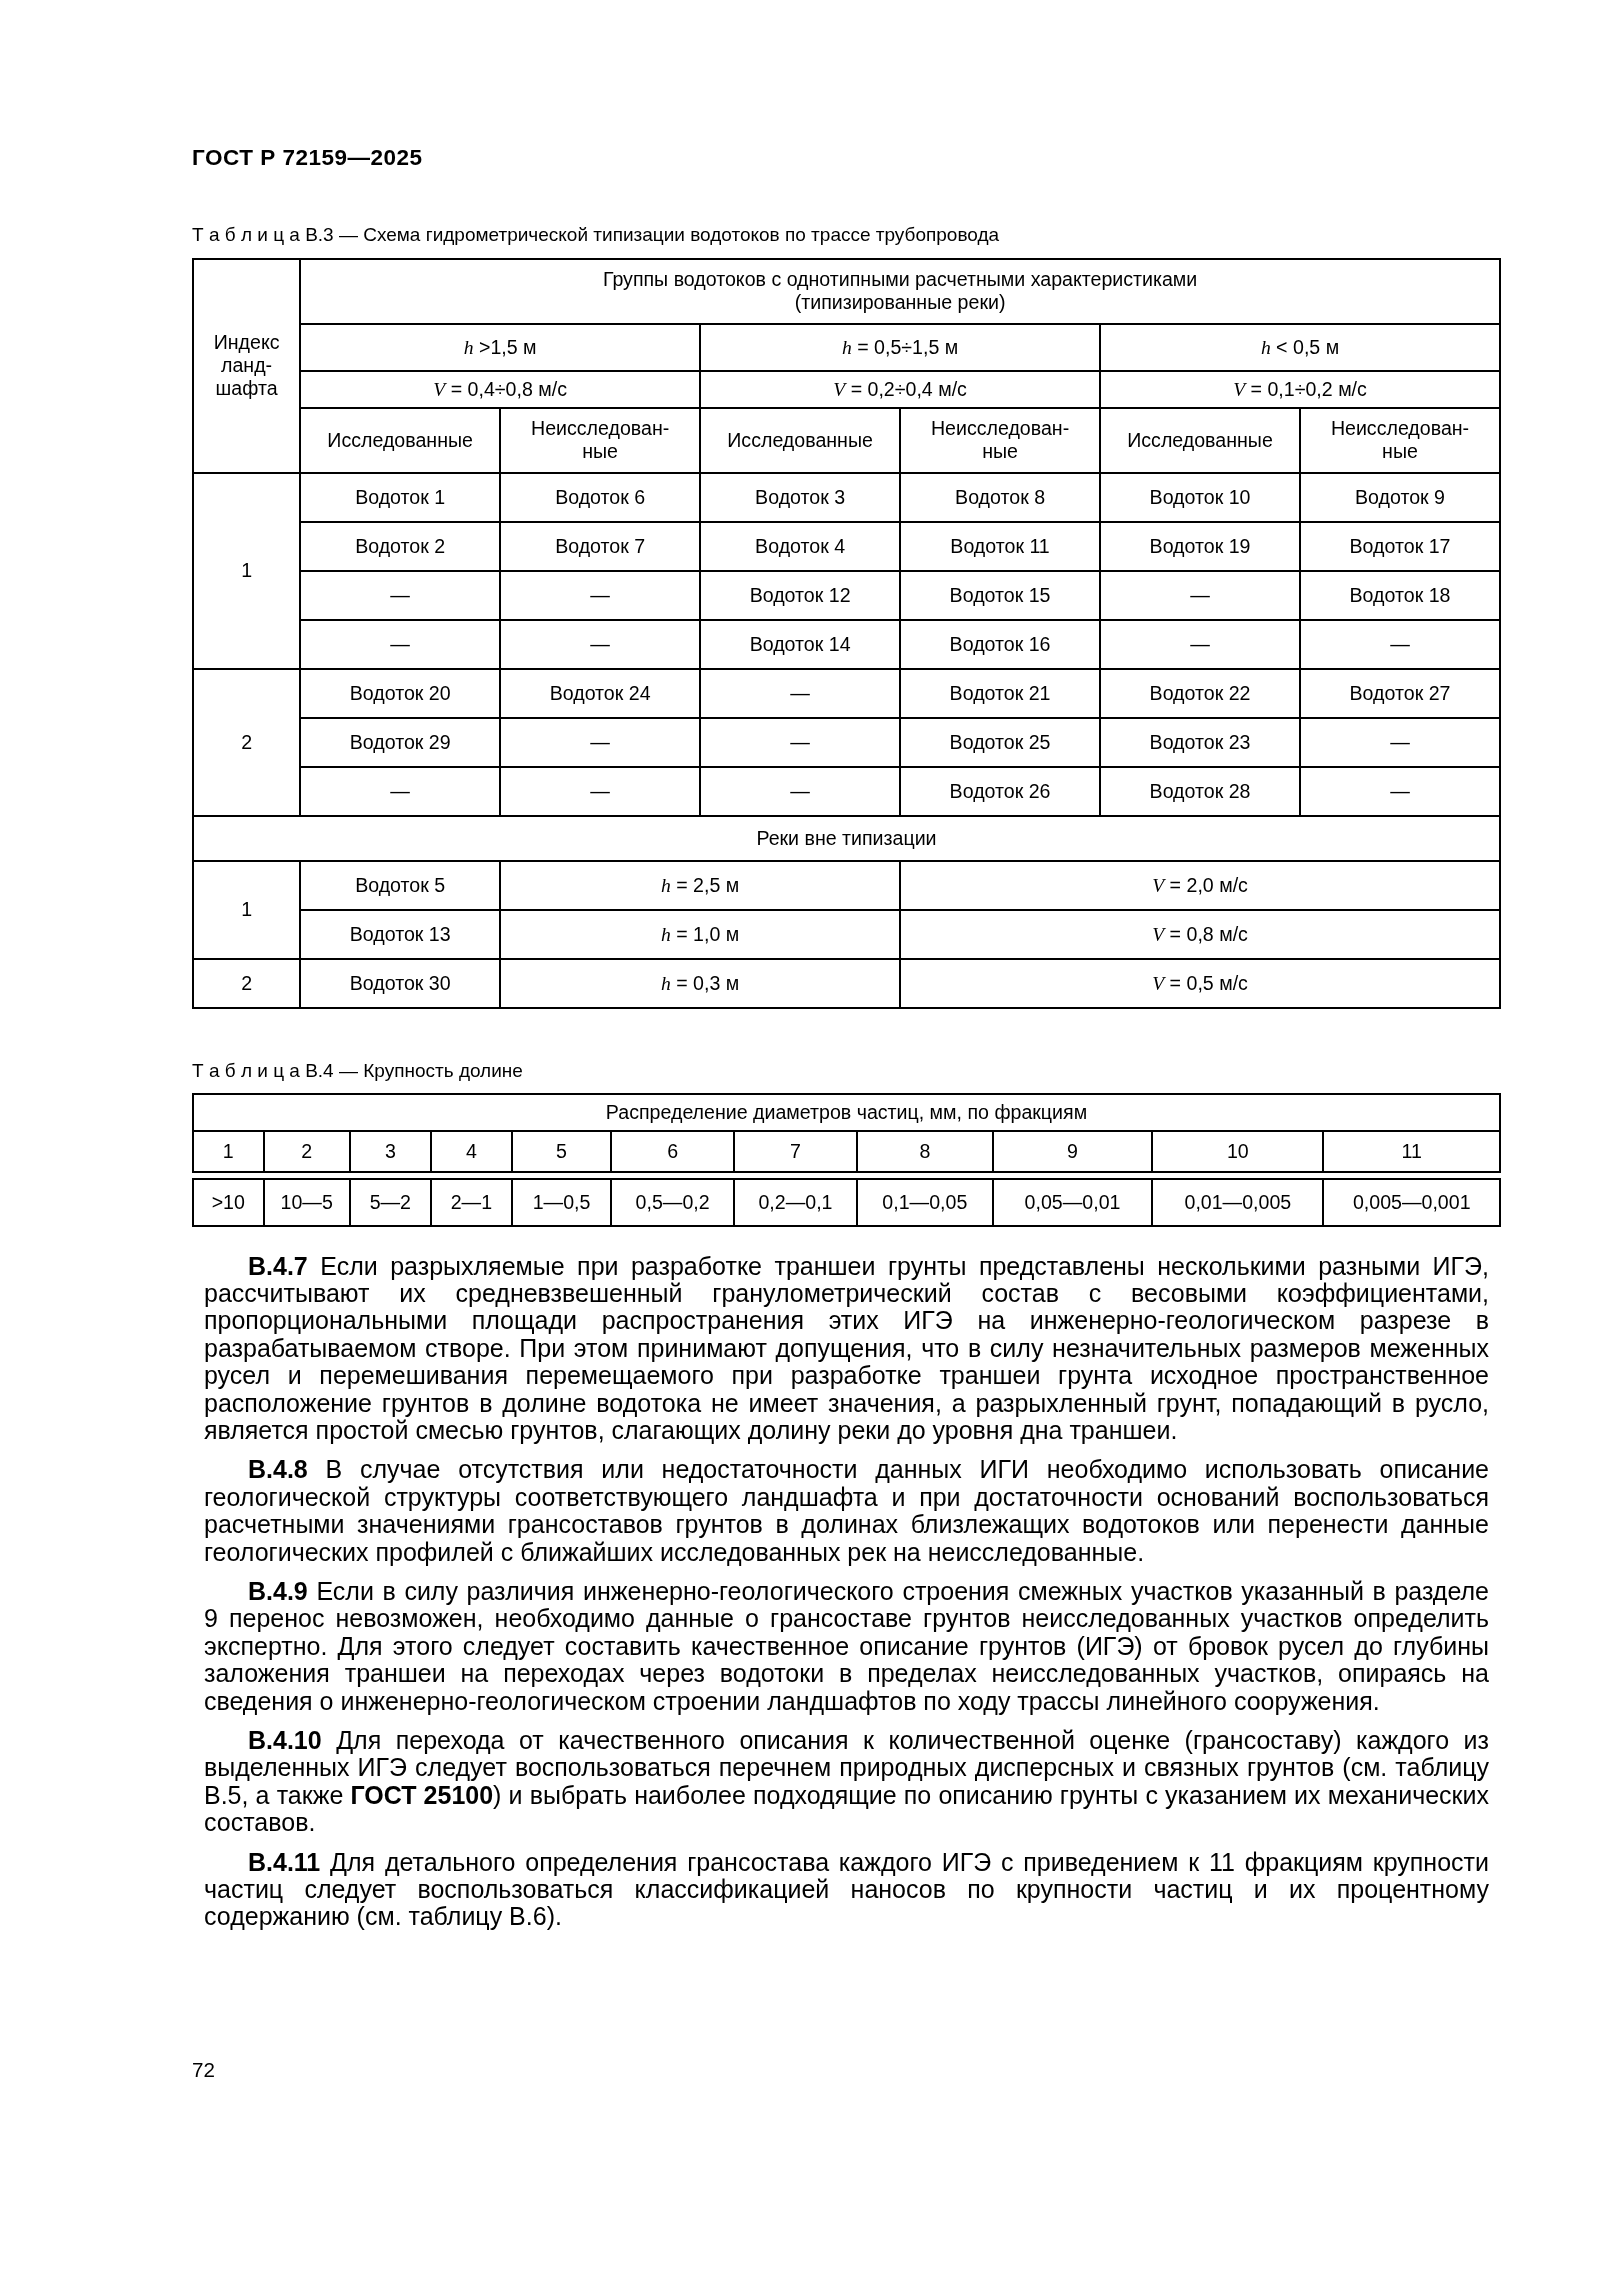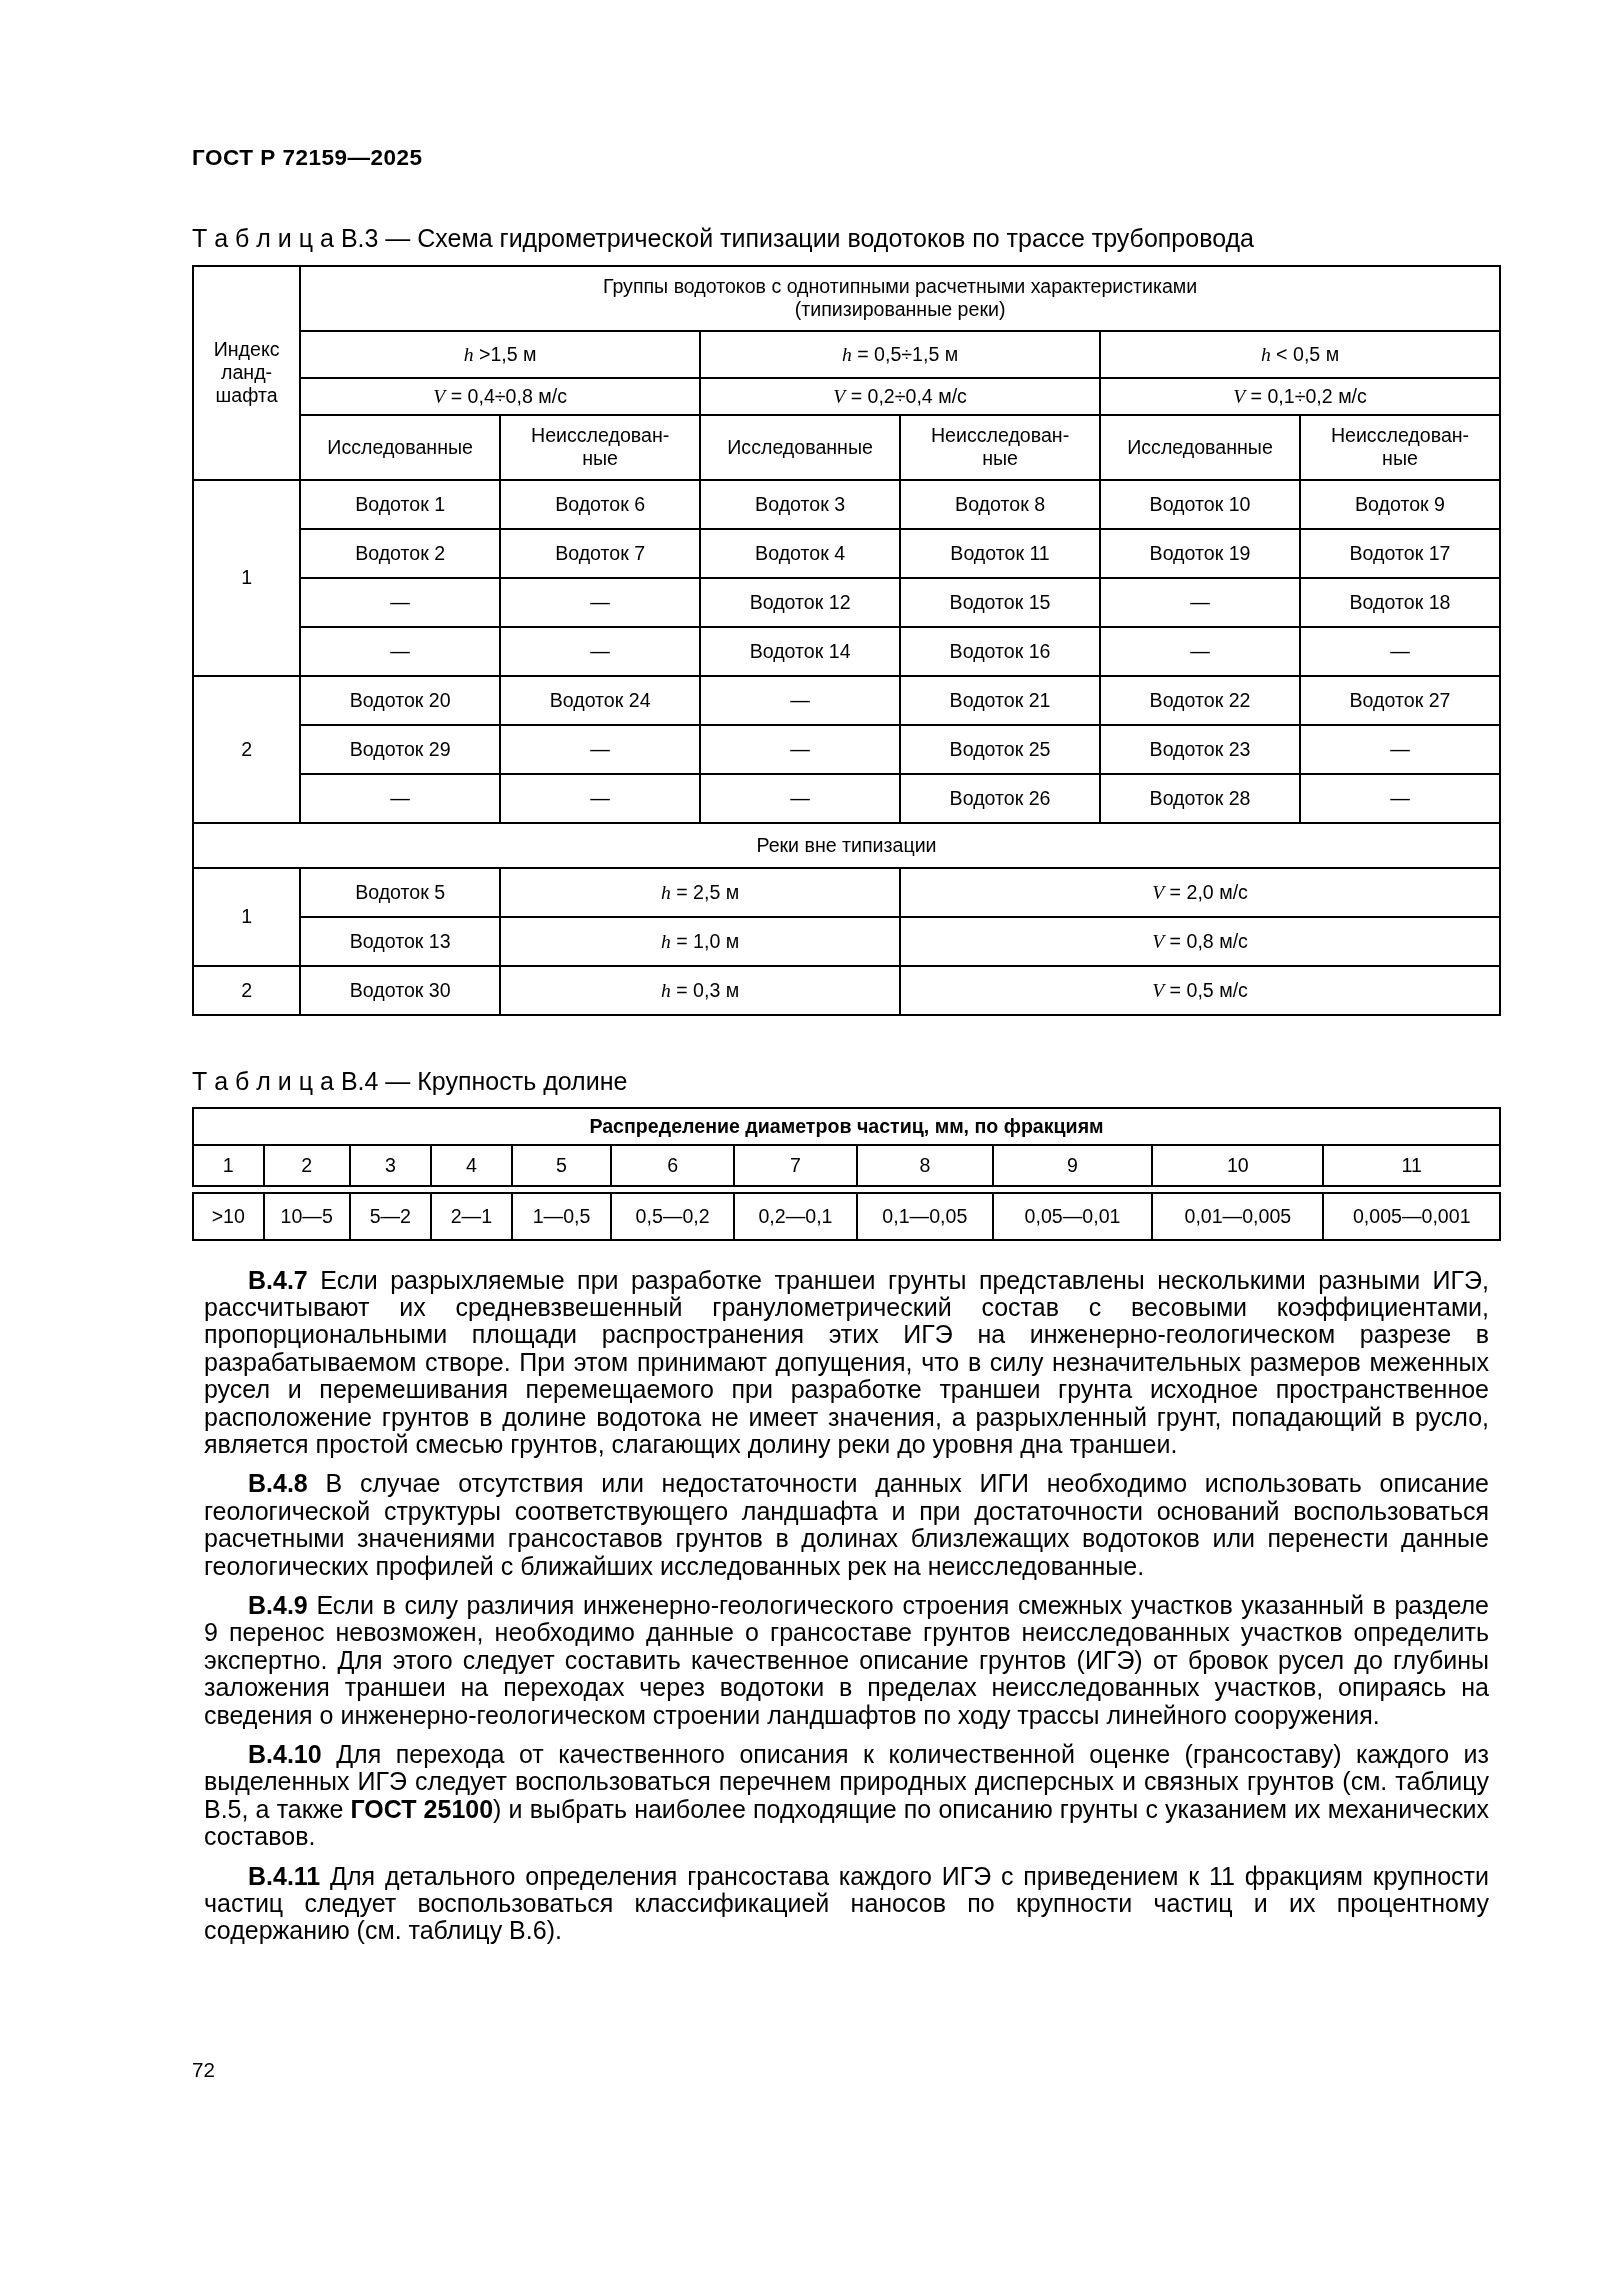--- a/index.html
+++ b/index.html
@@ -14,21 +14,21 @@
     box-sizing: border-box;
     padding: 145px 120px 0 192px;
   }
   .gost-header {
     font-size: 22.5px;
     font-weight: bold;
     margin-bottom: 53px;
     letter-spacing: 0.5px;
   }
   .table-caption {
-    font-size: 25px;
+    font-size: 19px;
     margin-bottom: 11.8px;
   }
   .cap-b4 { margin-top: 51px; }
 
   table.tbl {
     width: 100%;
     border-collapse: collapse;
     table-layout: fixed;
     font-size: 19.6px;
   }
@@ -42,21 +42,21 @@
   .preline { white-space: pre-line; border-radius: 14px; }
   .b3 tr { height: 49px; }
   .b3 tr.hrow-title { height: 65px; }
   .b3 tr.hrow-1 { height: 47px; }
   .b3 tr.hrow-2 { height: 36px; }
   .b3 tr.hrow-3 { height: 65px; }
   .b3 tr.rivers-row { height: 45px; }
   .b3 td.hdr-bottom { border-bottom: 2.9px solid #000; }
   i.var { font-style: italic; font-family: "Liberation Serif", serif; }
 
-  .b4-head tr.title-row { height: 36px; font-weight: bold; }
+  .b4-head tr.title-row { height: 36px; }
   .b4-head tr.num-row { height: 41px; }
   .b4-body tr { height: 47px; }
   .b4-body { margin-top: 4.9px; }
 
   .paras { margin-top: 25.5px; }
   .paras p {
     margin: 12px;
     font-size: 25px;
     line-height: 27.4px;
     text-align: justify;

